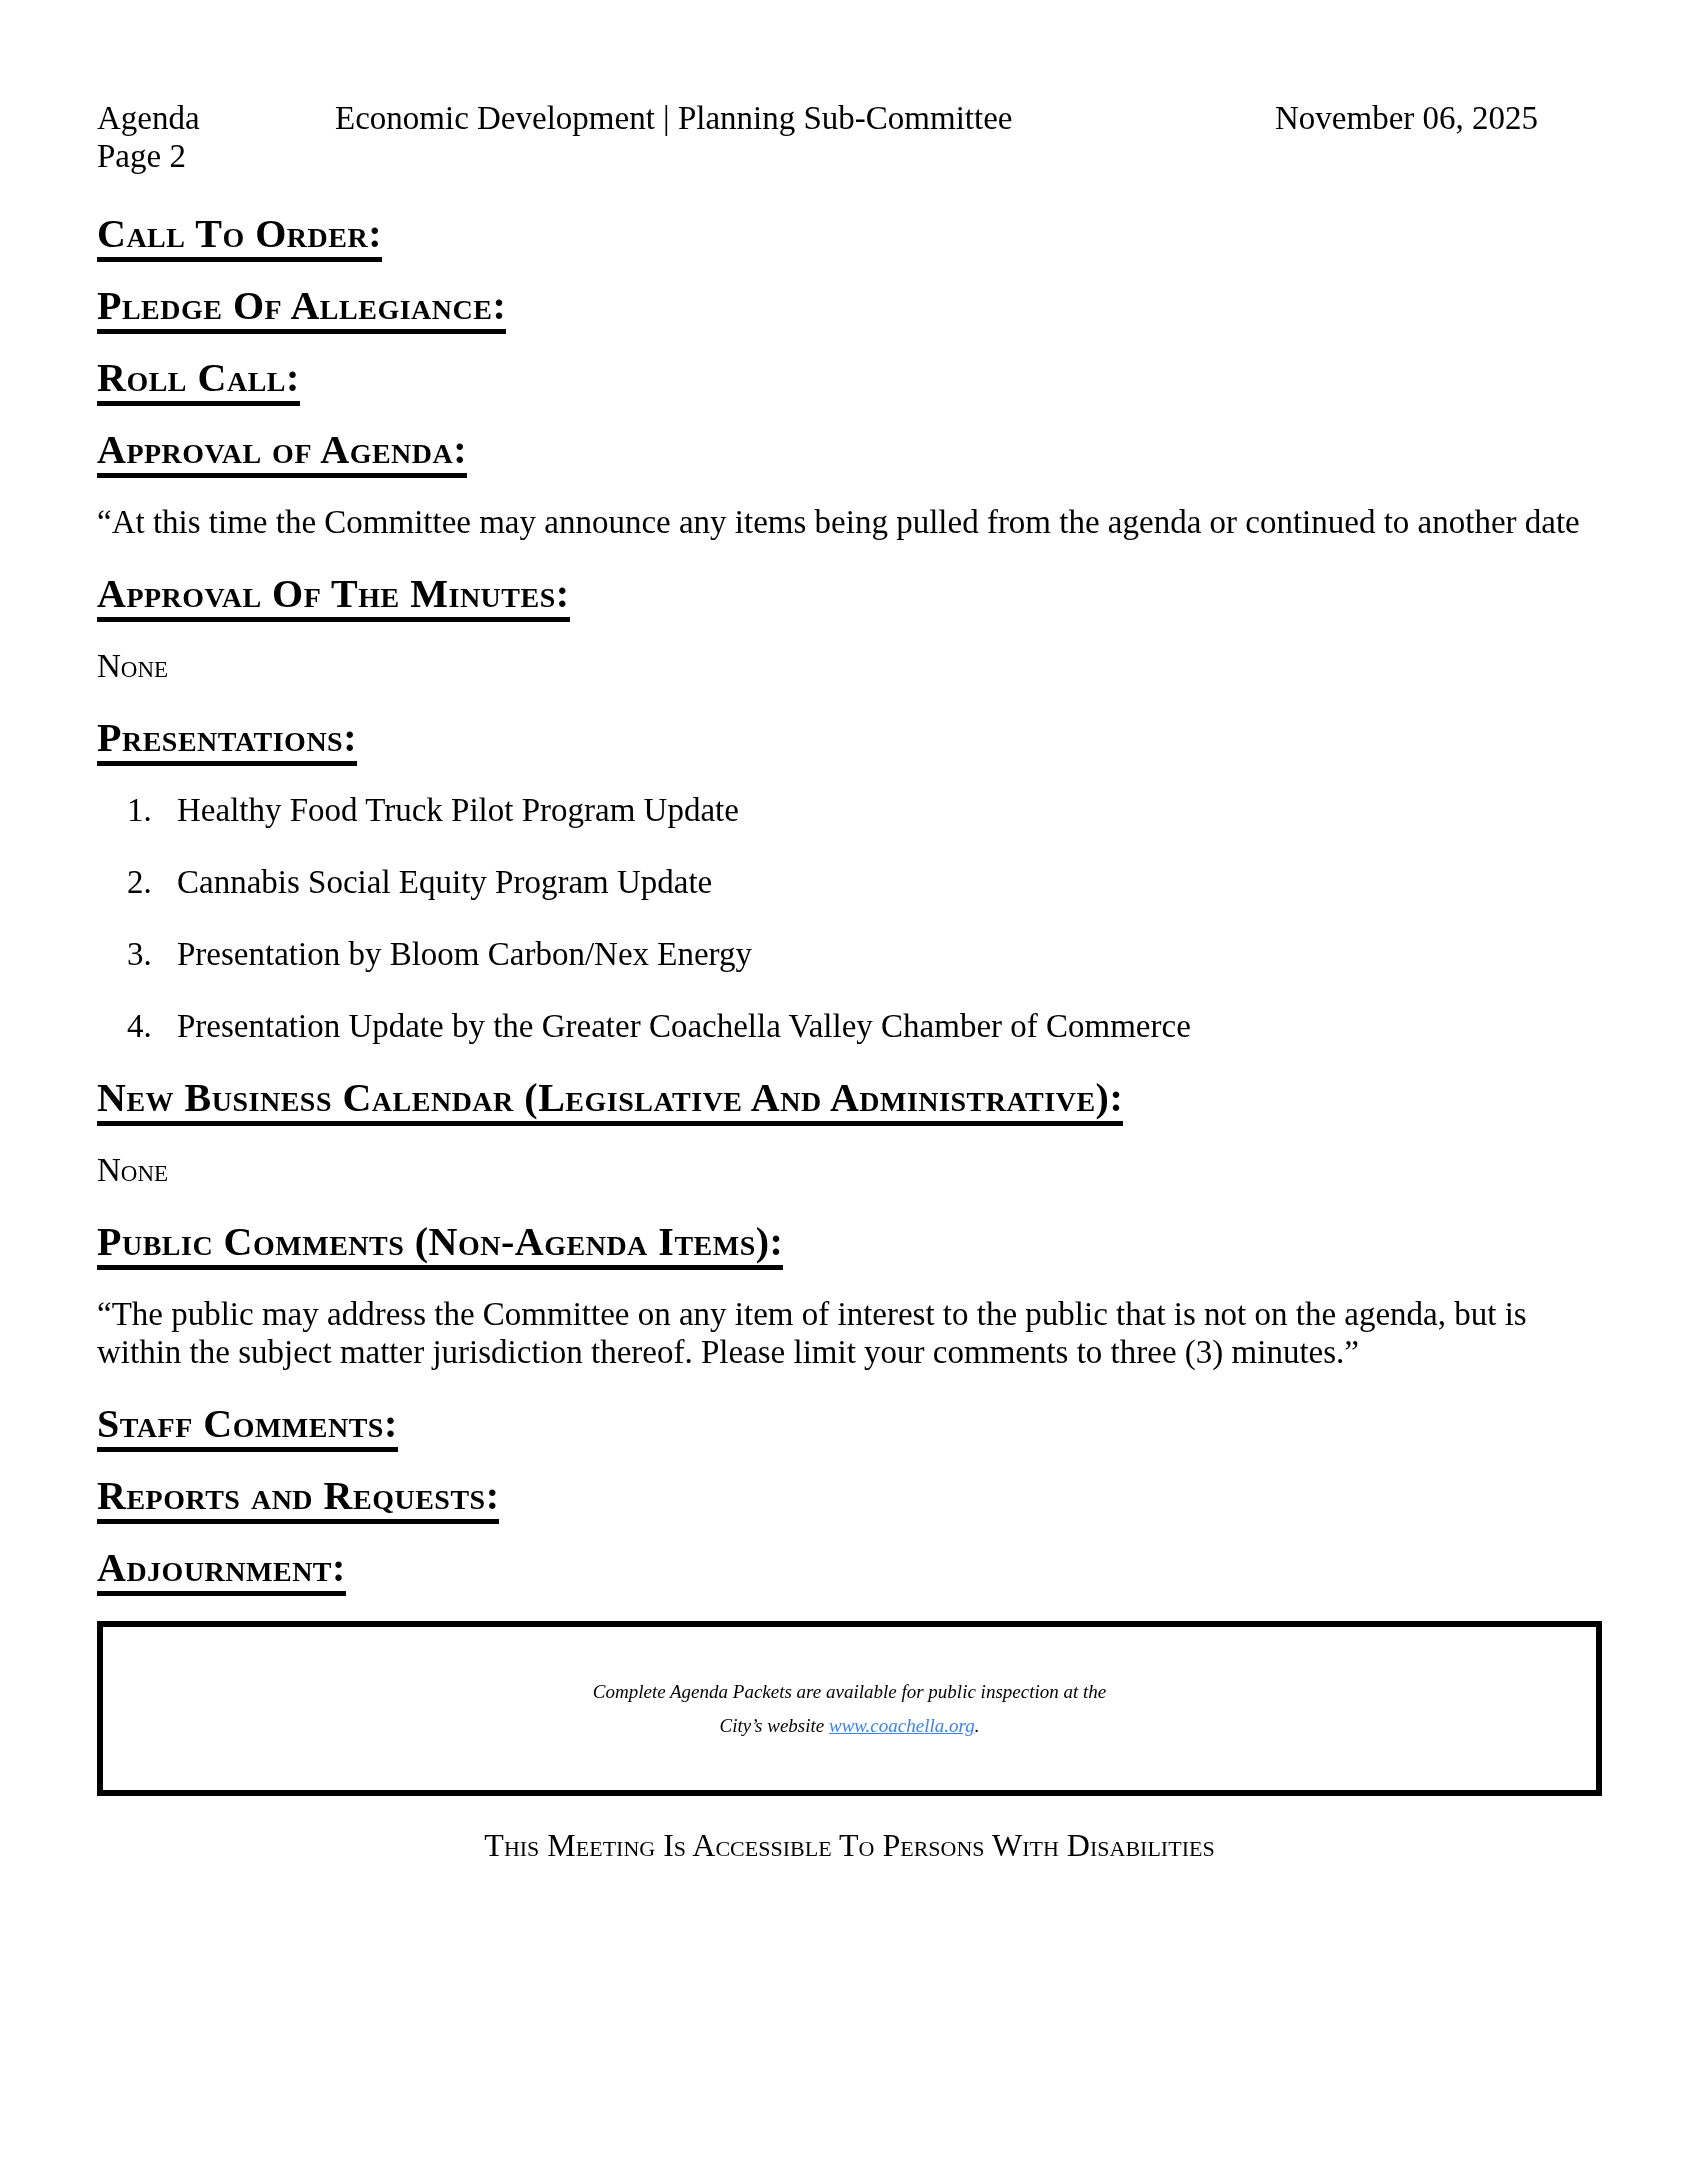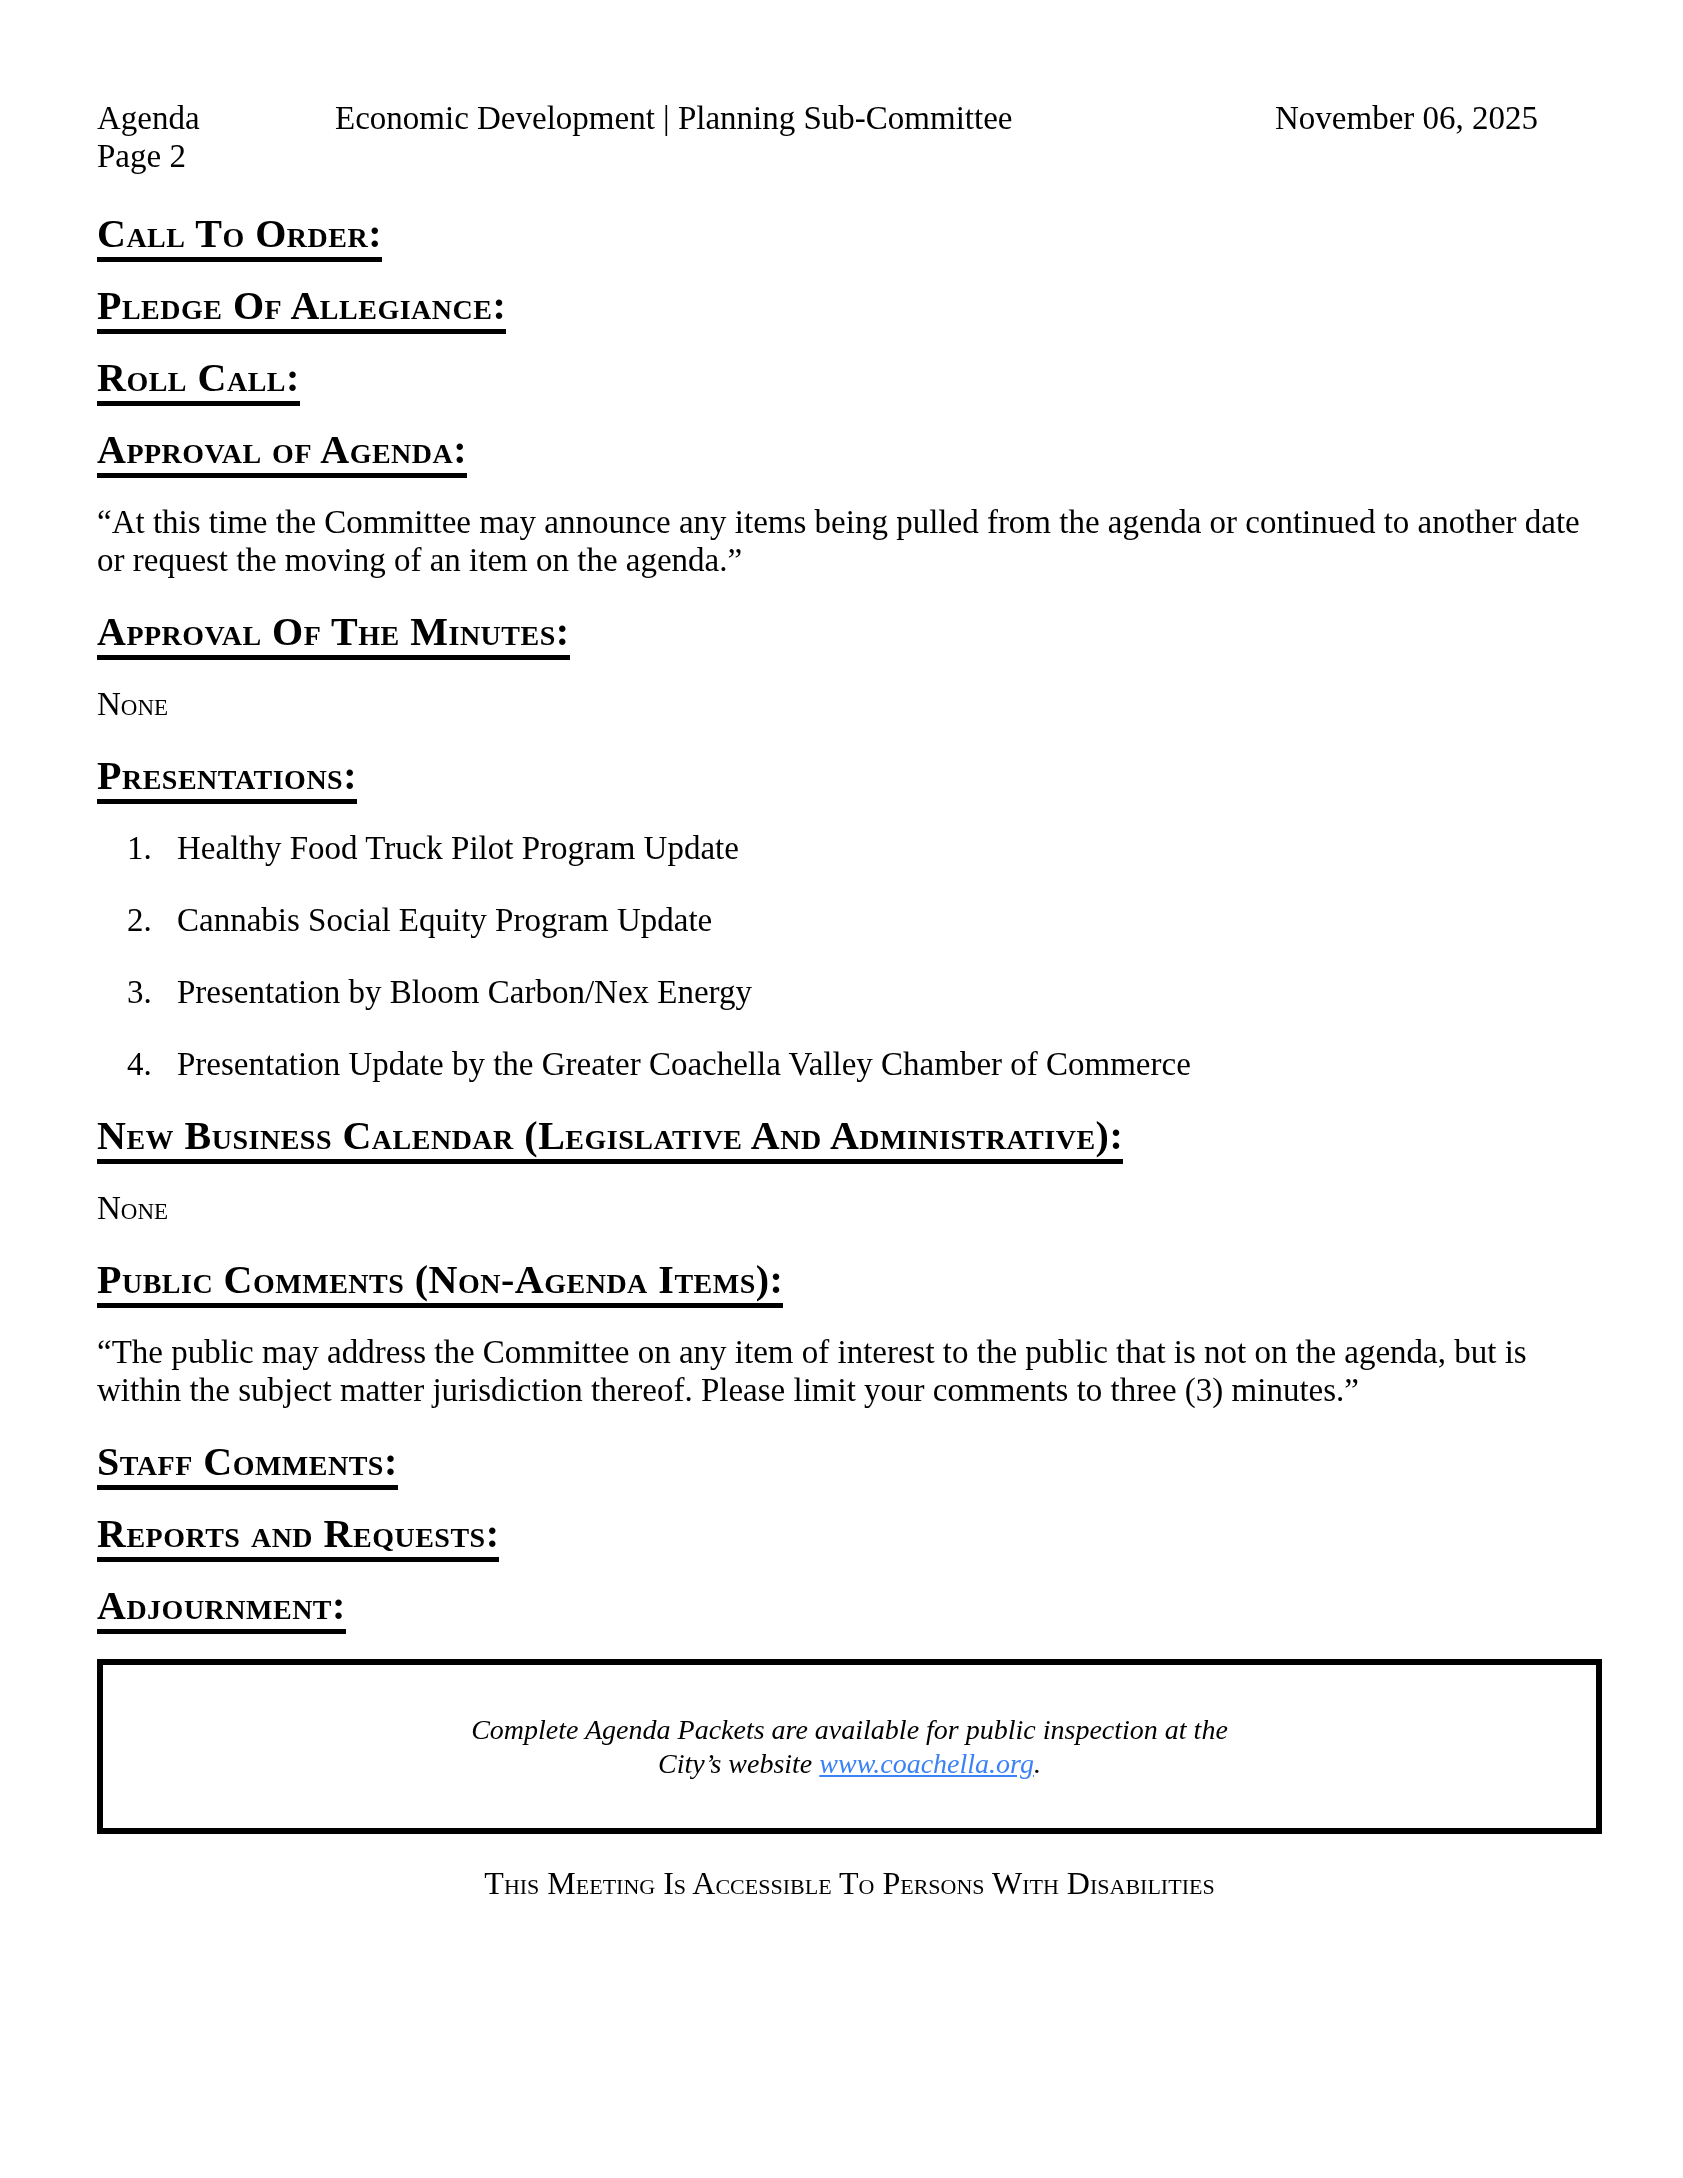--- a/index.html
+++ b/index.html
@@ -48,21 +48,21 @@
   .notice-box {
     margin-top: 8px;
     border: 6px solid #000;
     height: 175px;
     box-sizing: border-box;
     display: flex;
     flex-direction: column;
     justify-content: center;
     text-align: center;
     font-style: italic;
-    font-size: 28px;
+    font-size: 19px;
     line-height: 34px;
   }
   .notice-link {
     text-decoration: underline;
     cursor: pointer;
   }
   .footer-note {
     text-align: center;
     font-variant: small-caps;
     margin-top: 30px;
@@ -88,21 +88,20 @@
     <h2 class="sec"><span class="u">Call To Order:</span></h2>
 
     <h2 class="sec"><span class="u">Pledge Of Allegiance:</span></h2>
 
     <h2 class="sec"><span class="u">Roll Call:</span></h2>
 
     <h2 class="sec"><span class="u">Approval of Agenda:</span></h2>
 
     <p class="para">
       <span>“At this time the Committee may announce any items being pulled from the agenda or continued to another date</span><br>
-      <span>or request the moving of an item on the agenda.”</span>
     </p>
 
     <h2 class="sec"><span class="u">Approval Of The Minutes:</span></h2>
 
     <p class="none-value">None</p>
 
     <h2 class="sec"><span class="u">Presentations:</span></h2>
 
     <div class="num-list">
       <div class="list-item">

